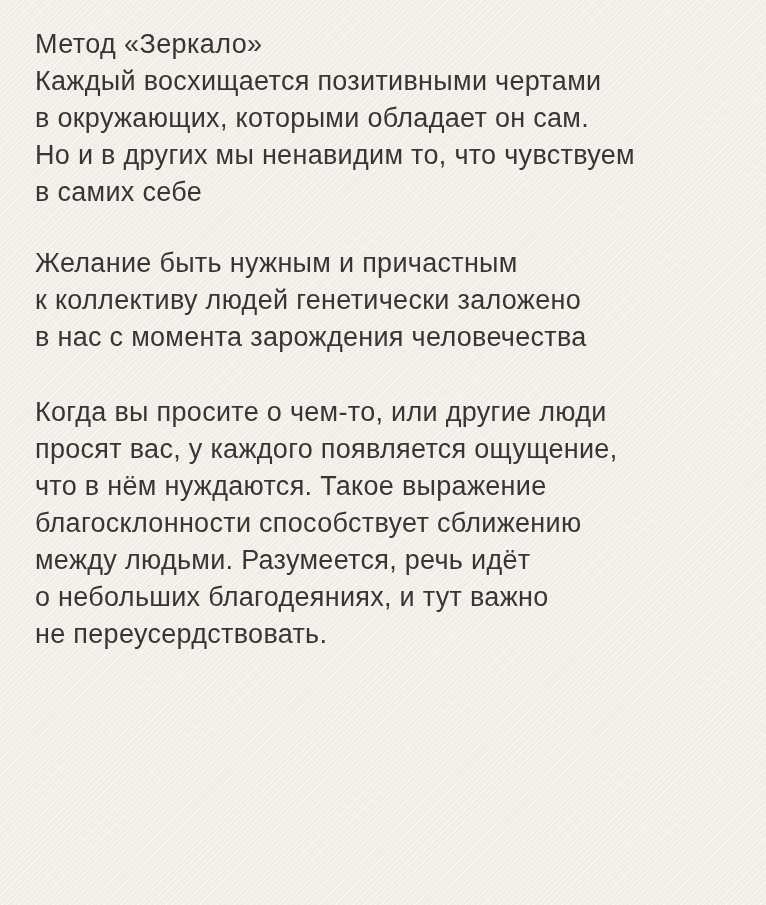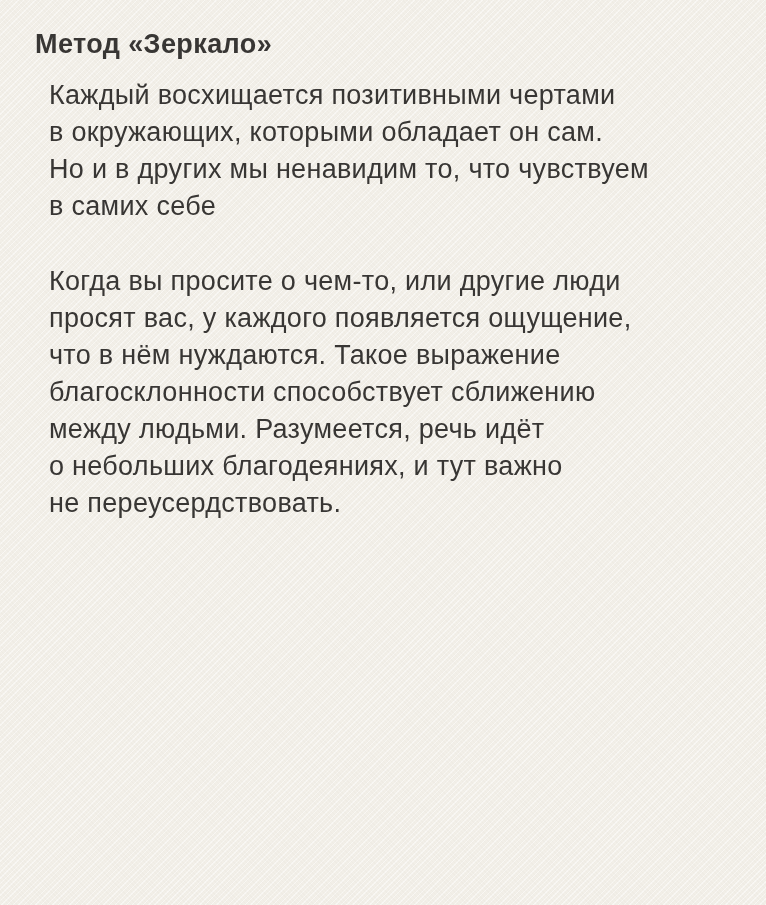--- a/index.html
+++ b/index.html
@@ -21,25 +21,25 @@
   .page {
     box-sizing: border-box;
     width: 766px;
     height: 905px;
     padding: 26px 28px 0 35px;
   }
   .section-heading {
     margin: 0;
     font-size: 27px;
     line-height: 37px;
-    font-weight: 700;
+    font-weight: 400;
     letter-spacing: 0.4px;
   }
   .para {
-    margin: 14px;
+    margin: 0;
     font-size: 27px;
     line-height: 37px;
     font-weight: 400;
     letter-spacing: 0.3px;
     white-space: pre-line; 
   }
   .para-gap-1 { margin-top: 40px; }
   .section-gap { margin-top: 34px; }
   .para-gap-2 { margin-top: 38px; }
 </style>
@@ -50,20 +50,23 @@
 
   <section>
     <h2 class="section-heading">Метод «Зеркало»</h2>
     <p class="para">Каждый восхищается позитивными чертами
 в окружающих, которыми обладает он сам.
 Но и в других мы ненавидим то, что чувствуем
 в самих себе</p>
   </section>
 
   <section class="section-gap">
+    <p class="para">Желание быть нужным и причастным
+к коллективу людей генетически заложено
+в нас с момента зарождения человечества</p>
     <p class="para para-gap-2">Когда вы просите о чем-то, или другие люди
 просят вас, у каждого появляется ощущение,
 что в нём нуждаются. Такое выражение
 благосклонности способствует сближению
 между людьми. Разумеется, речь идёт
 о небольших благодеяниях, и тут важно
 не переусердствовать.</p>
   </section>
 
 </div>

